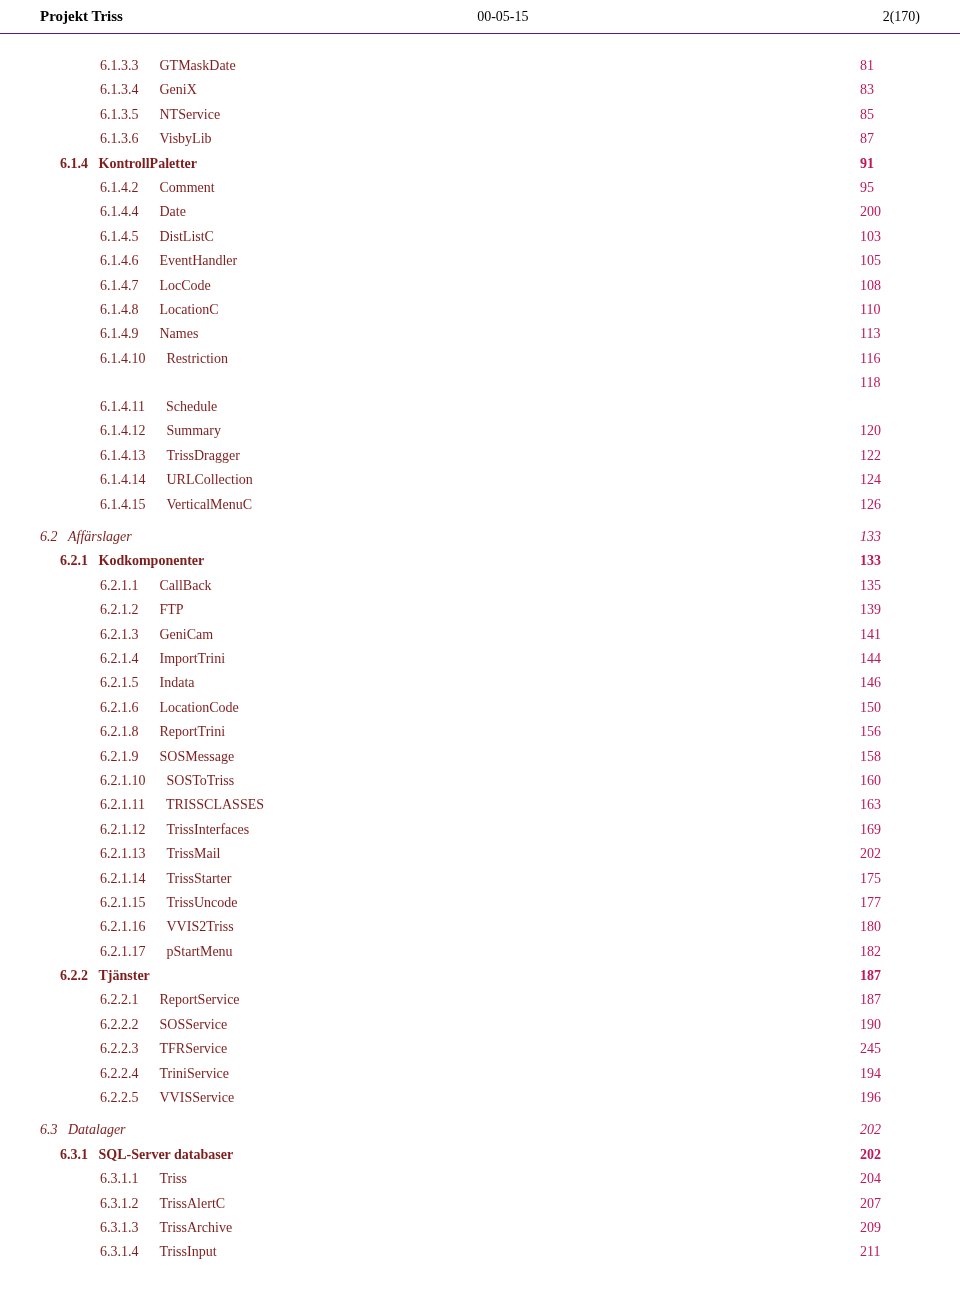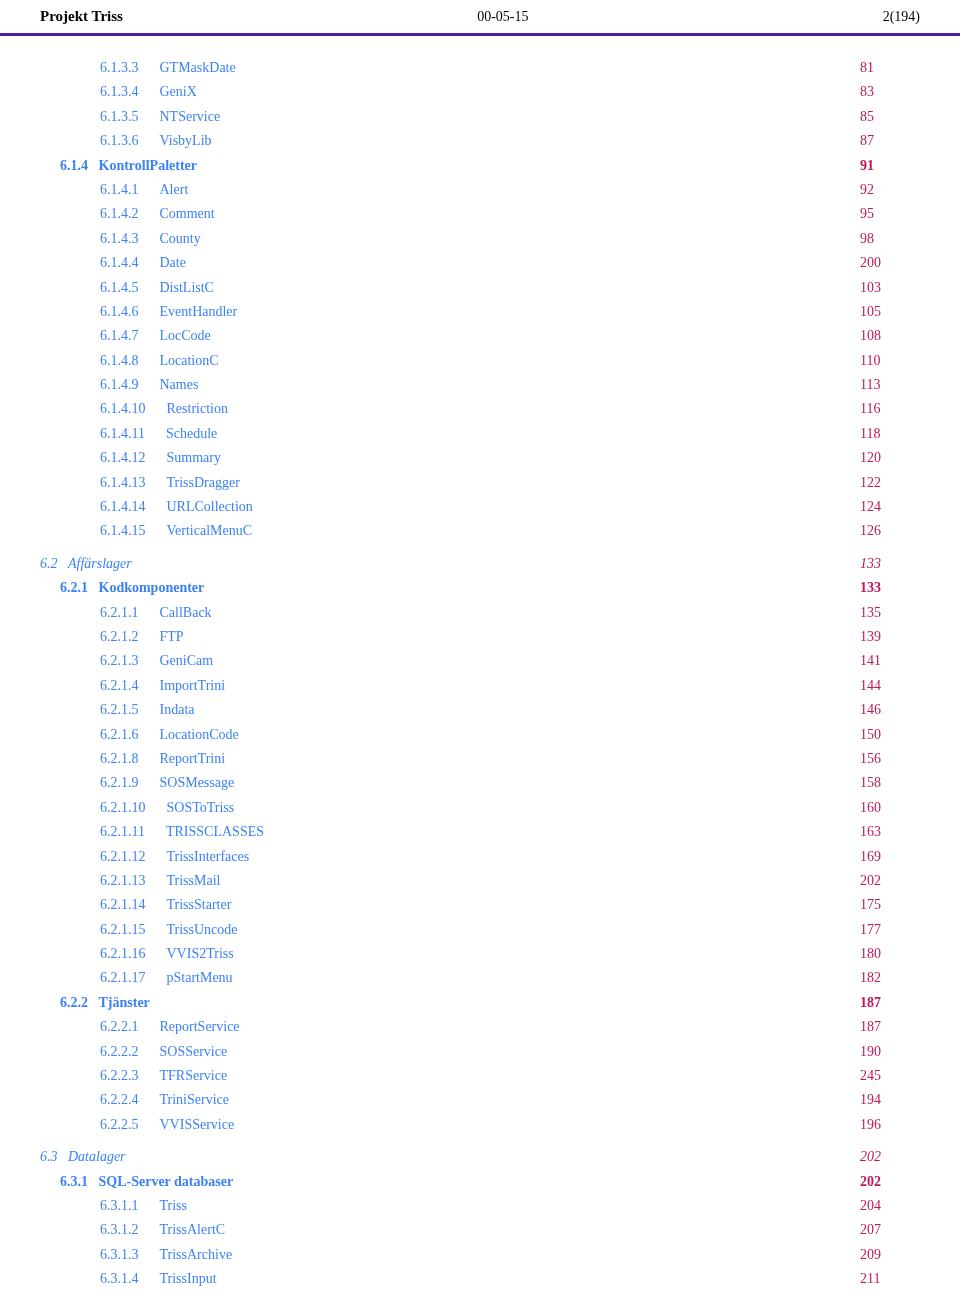--- a/index.html
+++ b/index.html
@@ -12,21 +12,21 @@
       font-size: 14px;
       background: #fff;
       color: #000;
       width: 960px;
     }
     .page-header {
       display: flex;
       justify-content: space-between;
       align-items: center;
       padding: 8px 40px;
-      border-bottom: 3px solid #4c1d95;
+      border-bottom: 1px solid #4c1d95;
       margin-bottom: 20px;
     }
     .page-title {
       font-size: 15px;
       font-weight: bold;
     }
     .page-center {
       font-size: 14px;
     }
     .page-right {
@@ -35,21 +35,21 @@
     .content {
       padding: 0 40px;
     }
     .toc-entry {
       display: flex;
       justify-content: space-between;
       padding: 1px 0;
       line-height: 1.6;
     }
     .toc-entry .label {
-      color: #3b82f6;
+      color: #7f1d1d;
       text-align: right;
     }
     .toc-entry .page-num {
       min-width: 60px;
       text-align: left;
       color: #be185d;
     }
     .toc-entry.bold .label,
     .toc-entry.bold .page-num {
       font-weight: bold;
@@ -59,21 +59,21 @@
       font-style: italic;
     }
     .spacer { height: 8px; }
   </style>
 </head>
 <body>
 
 <div class="page-header">
   <span class="page-title">Projekt Triss</span>
   <span class="page-center">00-05-15</span>
-  <span class="page-right">2(194)</span>
+  <span class="page-right">2(170)</span>
 </div>
 
 <div class="content" id="toc-container">
 <div class="toc-entry">
       <span class="label" style="padding-left: 60px;">6.1.3.3&nbsp;&nbsp;&nbsp;&nbsp;&nbsp;&nbsp;GTMaskDate</span>
       <span class="page-num">81</span>
     </div>
     <div class="toc-entry">
       <span class="label" style="padding-left: 60px;">6.1.3.4&nbsp;&nbsp;&nbsp;&nbsp;&nbsp;&nbsp;GeniX</span>
       <span class="page-num">83</span>
@@ -84,32 +84,24 @@
     </div>
     <div class="toc-entry">
       <span class="label" style="padding-left: 60px;">6.1.3.6&nbsp;&nbsp;&nbsp;&nbsp;&nbsp;&nbsp;VisbyLib</span>
       <span class="page-num">87</span>
     </div>
     <div class="toc-entry bold">
       <span class="label" style="padding-left: 20px;">6.1.4&nbsp;&nbsp;&nbsp;KontrollPaletter</span>
       <span class="page-num">91</span>
     </div>
     <div class="toc-entry">
-      <span class="label" style="padding-left: 60px;">6.1.4.1&nbsp;&nbsp;&nbsp;&nbsp;&nbsp;&nbsp;Alert</span>
-      <span class="page-num">92</span>
-    </div>
-    <div class="toc-entry">
       <span class="label" style="padding-left: 60px;">6.1.4.2&nbsp;&nbsp;&nbsp;&nbsp;&nbsp;&nbsp;Comment</span>
       <span class="page-num">95</span>
     </div>
     <div class="toc-entry">
-      <span class="label" style="padding-left: 60px;">6.1.4.3&nbsp;&nbsp;&nbsp;&nbsp;&nbsp;&nbsp;County</span>
-      <span class="page-num">98</span>
-    </div>
-    <div class="toc-entry">
       <span class="label" style="padding-left: 60px;">6.1.4.4&nbsp;&nbsp;&nbsp;&nbsp;&nbsp;&nbsp;Date</span>
       <span class="page-num">200</span>
     </div>
     <div class="toc-entry">
       <span class="label" style="padding-left: 60px;">6.1.4.5&nbsp;&nbsp;&nbsp;&nbsp;&nbsp;&nbsp;DistListC</span>
       <span class="page-num">103</span>
     </div>
     <div class="toc-entry">
       <span class="label" style="padding-left: 60px;">6.1.4.6&nbsp;&nbsp;&nbsp;&nbsp;&nbsp;&nbsp;EventHandler</span>
       <span class="page-num">105</span>
@@ -124,21 +116,21 @@
     </div>
     <div class="toc-entry">
       <span class="label" style="padding-left: 60px;">6.1.4.9&nbsp;&nbsp;&nbsp;&nbsp;&nbsp;&nbsp;Names</span>
       <span class="page-num">113</span>
     </div>
     <div class="toc-entry">
       <span class="label" style="padding-left: 60px;">6.1.4.10&nbsp;&nbsp;&nbsp;&nbsp;&nbsp;&nbsp;Restriction</span>
       <span class="page-num">116</span>
     </div>
     <div class="toc-entry">
-      <span class="label" style="padding-left: 60px;">6.1.4.11&nbsp;&nbsp;&nbsp;&nbsp;&nbsp;&nbsp;Schedule</span>
+      <span class="label" style="padding-left: 60px; margin-top: 24px;">6.1.4.11&nbsp;&nbsp;&nbsp;&nbsp;&nbsp;&nbsp;Schedule</span>
       <span class="page-num">118</span>
     </div>
     <div class="toc-entry">
       <span class="label" style="padding-left: 60px;">6.1.4.12&nbsp;&nbsp;&nbsp;&nbsp;&nbsp;&nbsp;Summary</span>
       <span class="page-num">120</span>
     </div>
     <div class="toc-entry">
       <span class="label" style="padding-left: 60px;">6.1.4.13&nbsp;&nbsp;&nbsp;&nbsp;&nbsp;&nbsp;TrissDragger</span>
       <span class="page-num">122</span>
     </div>

